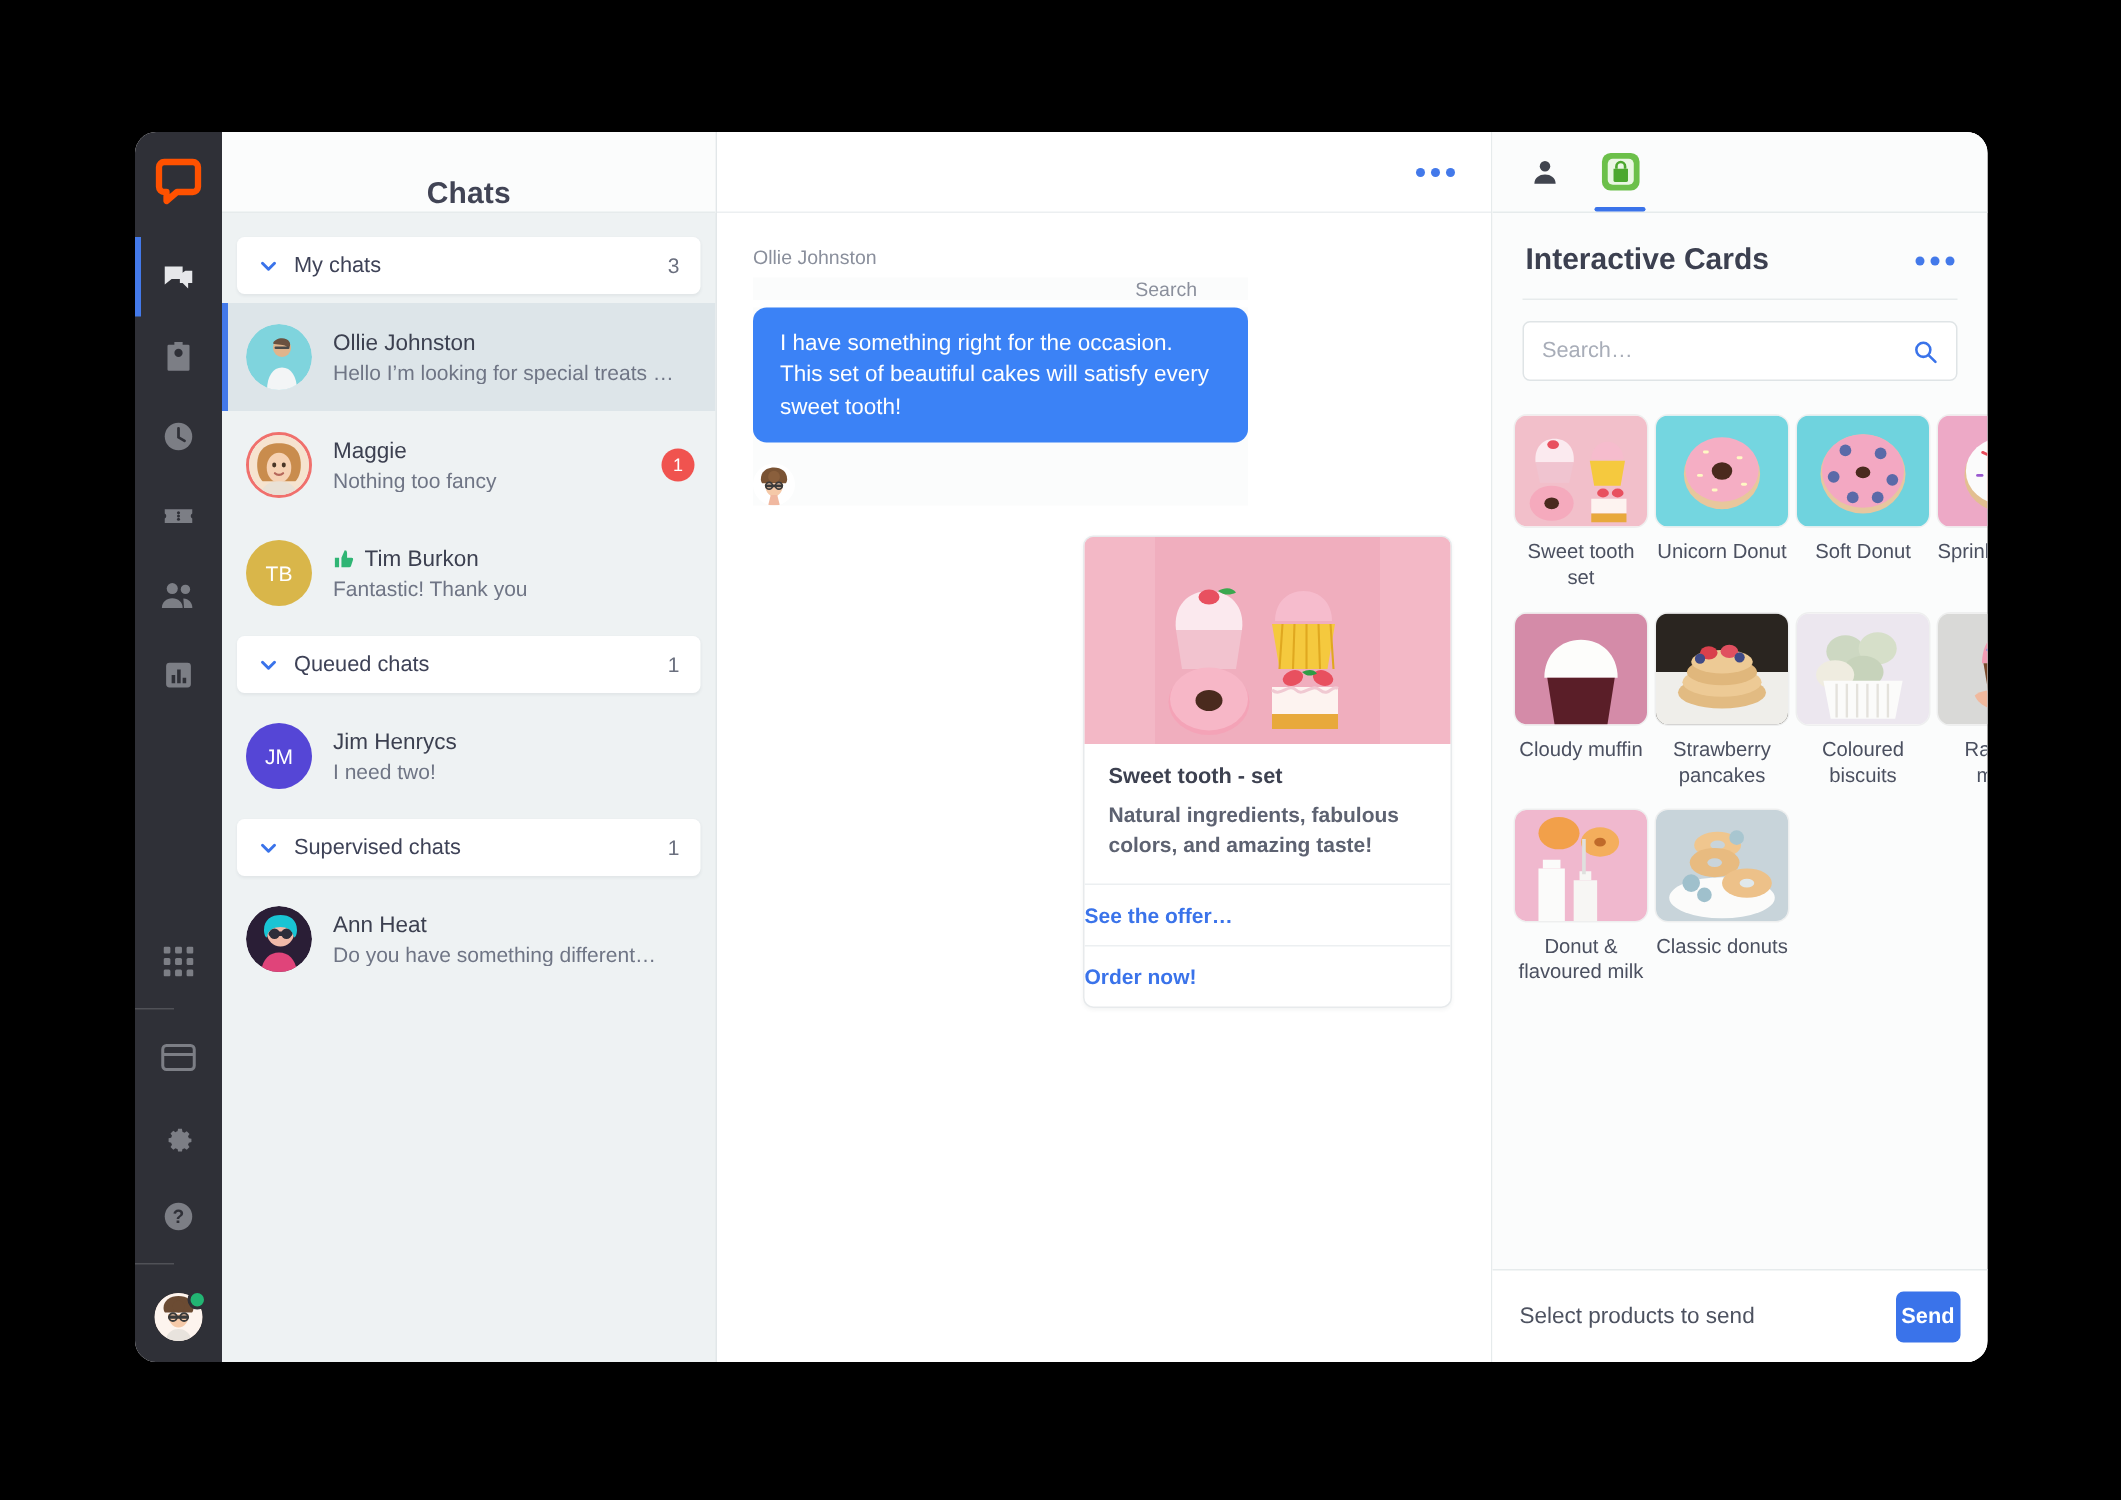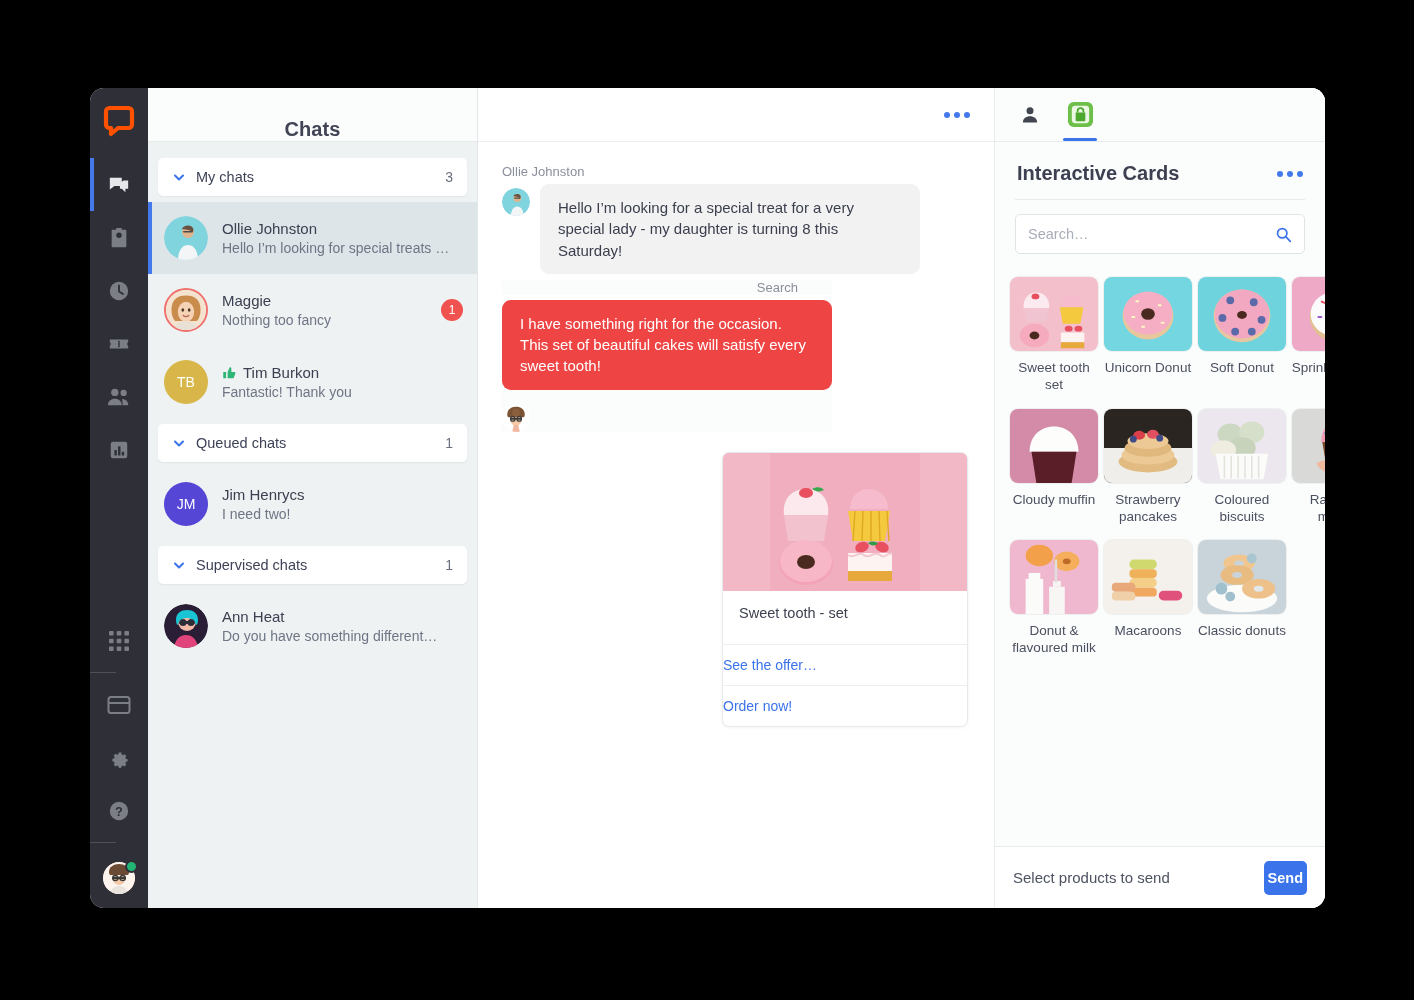--- a/index.html
+++ b/index.html
@@ -170,31 +170,32 @@
   .msg-av {
     width: 28px; height: 28px; border-radius: 50%;
     flex: 0 0 28px; overflow: hidden; margin-top: 4px;
   }
   .bubble {
     max-width: 380px; padding: 13px 18px;
     border-radius: 9px;
     font-size: 15px; line-height: 1.42;
   }
   .bubble.in { background: #f2f2f3; color: #3b3f4d; }
-  .bubble.out { background: #ef4444; color: #fff; }
+  .bubble.out { background: #3b82f6; color: #fff; }
 
   
   .rich-card {
     margin: 20px 0 0 220px;
     width: 246px;
     border: 1px solid #e7eaec;
     border-radius: 7px;
     overflow: hidden;
     background: #fff;
     box-shadow: 0 1px 3px rgba(50,60,70,.06);
+    font-weight: bold;
   }
   .rich-img { height: 138px; position: relative; background: #f4bec9; }
   .rich-txt { padding: 14px 16px 16px; }
   .rich-title { font-size: 14.5px; color: #3d4150; margin-bottom: 7px; }
   .rich-desc { font-size: 14px; color: #5d6271; line-height: 1.45; }
   .rich-btn {
     border-top: 1px solid #eceff1;
     text-align: left; padding: 12px 0;
     font-size: 14px; color: #3a73ea;
   }
@@ -546,32 +547,20 @@
       <span class="dots">
           <span></span>
           <span></span>
           <span></span>
         </span>
     </div>
     <div class="conv-body">
 
       <div class="msg-block">
         <div class="msg-author">Ollie Johnston</div>
-        <div class="msg-line">
-          <div class="msg-av">
-            <svg width="28" height="28" viewBox="0 0 44 44">
-              <circle cx="22" cy="22" r="22" fill="#7fd4dd"></circle>
-              <path d="M14 44c0-9 4-15 10-15s10 6 10 15z" fill="#f3f5f6"></path>
-              <circle cx="24" cy="16" r="6" fill="#e0b48c"></circle>
-              <path d="M18 13c1-4 9-5 11-1 1 2 0 4-1 4-2-3-8-2-10-3z" fill="#6a5140"></path>
-              <rect x="19" y="15" width="10" height="1.8" rx=".9" fill="#4a4a4a"></rect>
-            </svg>
-          </div>
-          <div class="bubble in">Hello I’m looking for a special treat for a very special lady - my daughter is turning 8 this Saturday!</div>
-        </div>
       </div>
 
       <div class="msg-block" style="margin-top:6px">
         <div class="msg-author right">Search</div>
         <div class="msg-line right">
           <div class="bubble out">I have something right for the occasion. This set of beautiful cakes will satisfy every sweet tooth!</div>
           <div class="msg-av">
             <svg width="28" height="28" viewBox="0 0 32 32">
               <rect width="32" height="32" fill="#ffffff"></rect>
               <path d="M6 12c0-6 4.5-9 10-9s10 3 10 9c0 2-1 3-1 3H7s-1-1-1-3z" fill="#7a5334"></path>
@@ -610,20 +599,21 @@
             <path d="M126 100h44v18h-44z" fill="#fdf3f0"></path>
             <path d="M126 118h44v10h-44z" fill="#e8a93c"></path>
             <path d="M126 102c6 5 11-5 16 0s10-5 16 0 8-4 12-1" stroke="#f0c9d2" stroke-width="2" fill="none"></path>
             <ellipse cx="140" cy="94" rx="7" ry="5" transform="rotate(-20 140 94)" fill="#e8505f"></ellipse>
             <ellipse cx="160" cy="94" rx="7" ry="5" transform="rotate(20 160 94)" fill="#e8505f"></ellipse>
             <path d="M146 90c4-2 8-2 10 1-4 2-7 2-10-1z" fill="#2f9c45"></path>
           </svg>
         </div>
         <div class="rich-txt">
           <div class="rich-title">Sweet tooth - set</div>
+          <div class="rich-desc">Natural ingredients, fabulous colors, and amazing taste!</div>
         </div>
         <div class="rich-btn">See the offer…</div>
         <div class="rich-btn">Order now!</div>
       </div>
 
     </div>
   </div>
 
   <div class="right">
     <div class="right-tabs">
@@ -827,35 +817,20 @@
             <path d="M16 40h18v36H16z" fill="#fbfbfa"></path>
             <path d="M19 34h12v6H19z" fill="#fbfbfa"></path>
             <path d="M40 48h16v28H40z" fill="#f7f6f4"></path>
             <path d="M44 42h8v6h-8z" fill="#f7f6f4"></path>
             <path d="M47 20v24" stroke="#dfe0de" stroke-width="2.5"></path>
           </svg>
         </div>
         <div class="plabel">Donut &amp; flavoured milk</div>
       </div>
 
-      <div class="pcard">
-        <div class="pthumb">
-          <svg width="100%" height="100%" viewBox="0 0 90 76" preserveAspectRatio="xMidYMid slice">
-            <rect width="90" height="76" fill="#f4f1ed"></rect>
-            <rect x="26" y="20" width="28" height="10" rx="5" fill="#cfd96e"></rect>
-            <rect x="26" y="30" width="28" height="9" rx="4" fill="#efb25a"></rect>
-            <rect x="26" y="39" width="28" height="10" rx="5" fill="#f3cf88"></rect>
-            <rect x="26" y="49" width="28" height="9" rx="4" fill="#f0a860"></rect>
-            <rect x="8" y="44" width="24" height="9" rx="4" fill="#e8a87a"></rect>
-            <rect x="8" y="53" width="24" height="9" rx="4" fill="#f0d0a8"></rect>
-            <rect x="56" y="52" width="24" height="10" rx="5" fill="#e0527c"></rect>
-          </svg>
-        </div>
-        <div class="plabel">Macaroons</div>
-      </div>
 
       <div class="pcard">
         <div class="pthumb">
           <svg width="100%" height="100%" viewBox="0 0 90 76" preserveAspectRatio="xMidYMid slice">
             <rect width="90" height="76" fill="#c8d4da"></rect>
             <ellipse cx="45" cy="60" rx="36" ry="14" fill="#fbfbfa"></ellipse>
             <ellipse cx="42" cy="24" rx="16" ry="9" fill="#f0c68e"></ellipse>
             <ellipse cx="42" cy="24" rx="5" ry="3" fill="#c9d4da"></ellipse>
             <ellipse cx="40" cy="36" rx="17" ry="10" fill="#e8bb80"></ellipse>
             <ellipse cx="40" cy="36" rx="5" ry="3" fill="#c9d4da"></ellipse>

